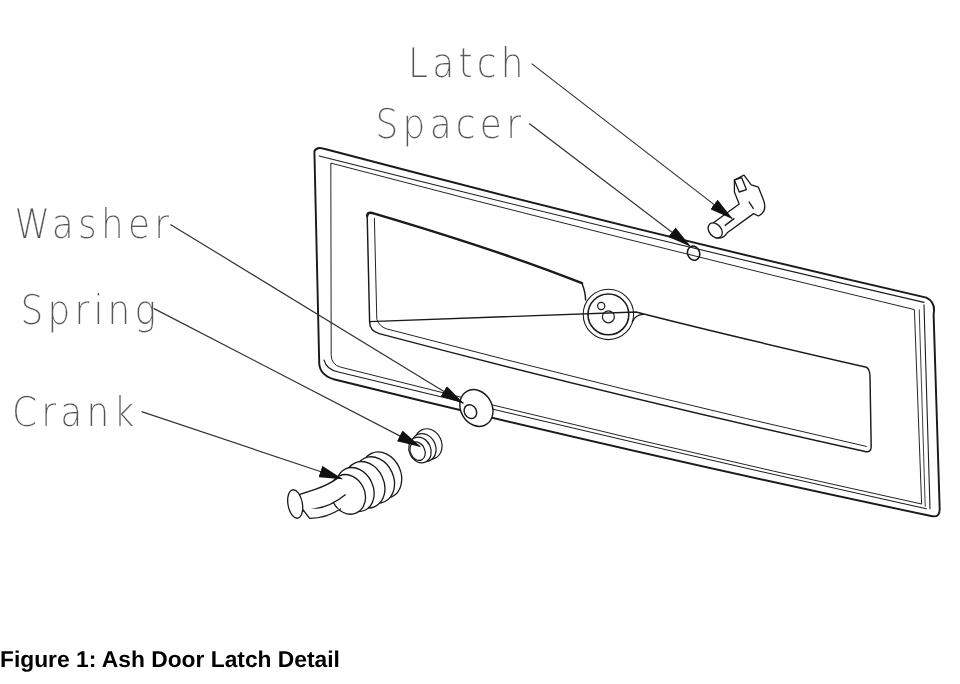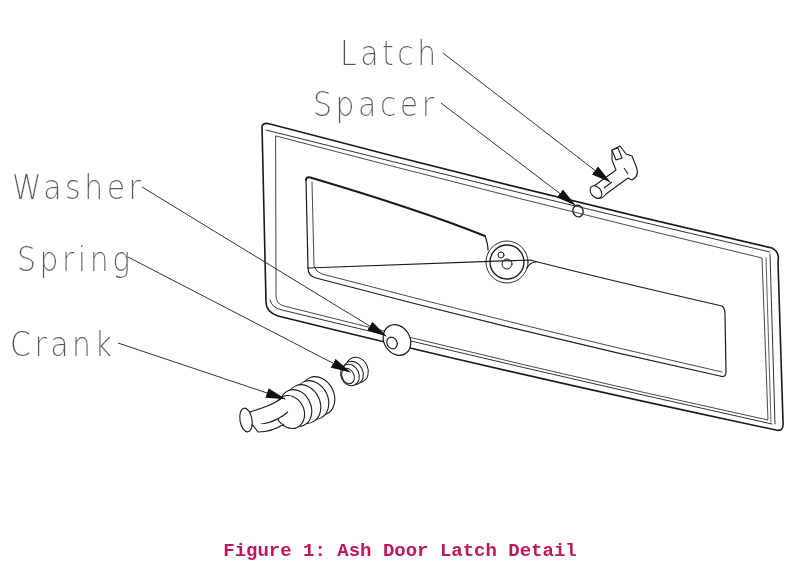--- a/index.html
+++ b/index.html
@@ -13,25 +13,25 @@
     font-size: 34px;
     letter-spacing: 4px;
     line-height: 1;
     transform: scaleX(0.88);
     transform-origin: left top;
     -webkit-text-stroke: 0.2px #fff;
   }
   .caption {
     position: absolute;
     left: 0; width: 800px; top: 540px;
-    text-align: center;
-    font-family: Liberation Mono, monospace;
+    text-align: left;
+    font-family: Liberation Sans, sans-serif;
     font-weight: bold;
     font-size: 19px;
-    color: #be185d;
+    color: #000000;
   }
 </style>
 </head>
 <body>
 
 <svg id="diagram" viewBox="0 0 800 570" xmlns="http://www.w3.org/2000/svg">
   <defs>
     <marker id="arrow" viewBox="0 0 20 10" refX="19" refY="5" markerWidth="20" markerHeight="10" markerUnits="userSpaceOnUse" orient="auto">
       <path d="M0,0 L20,5 L0,10 z" fill="#111"></path>
     </marker>

